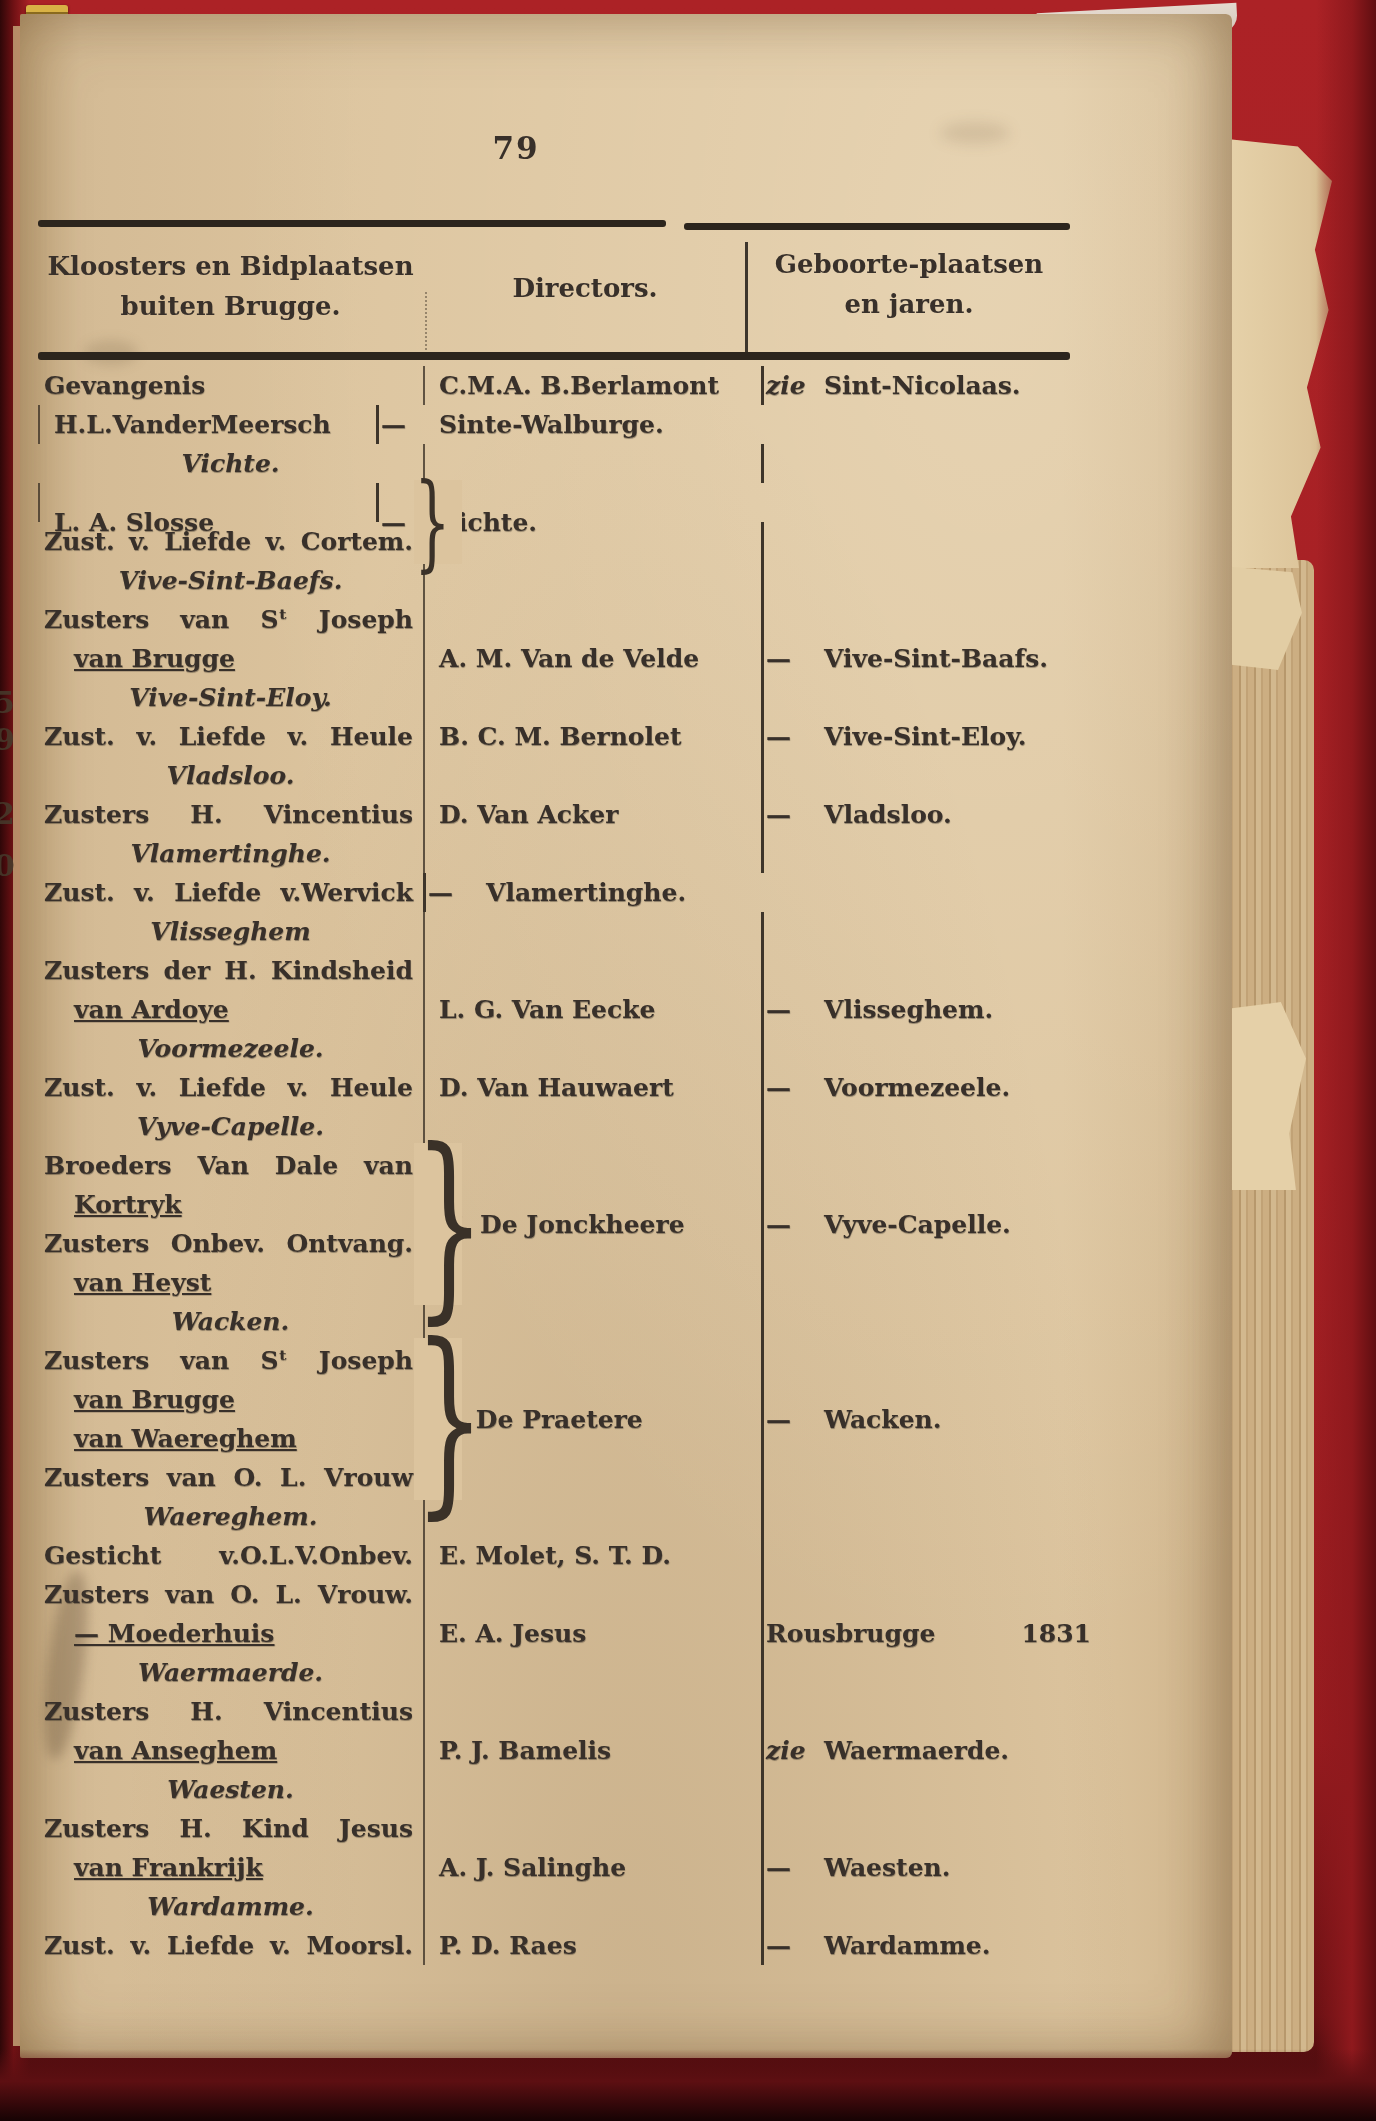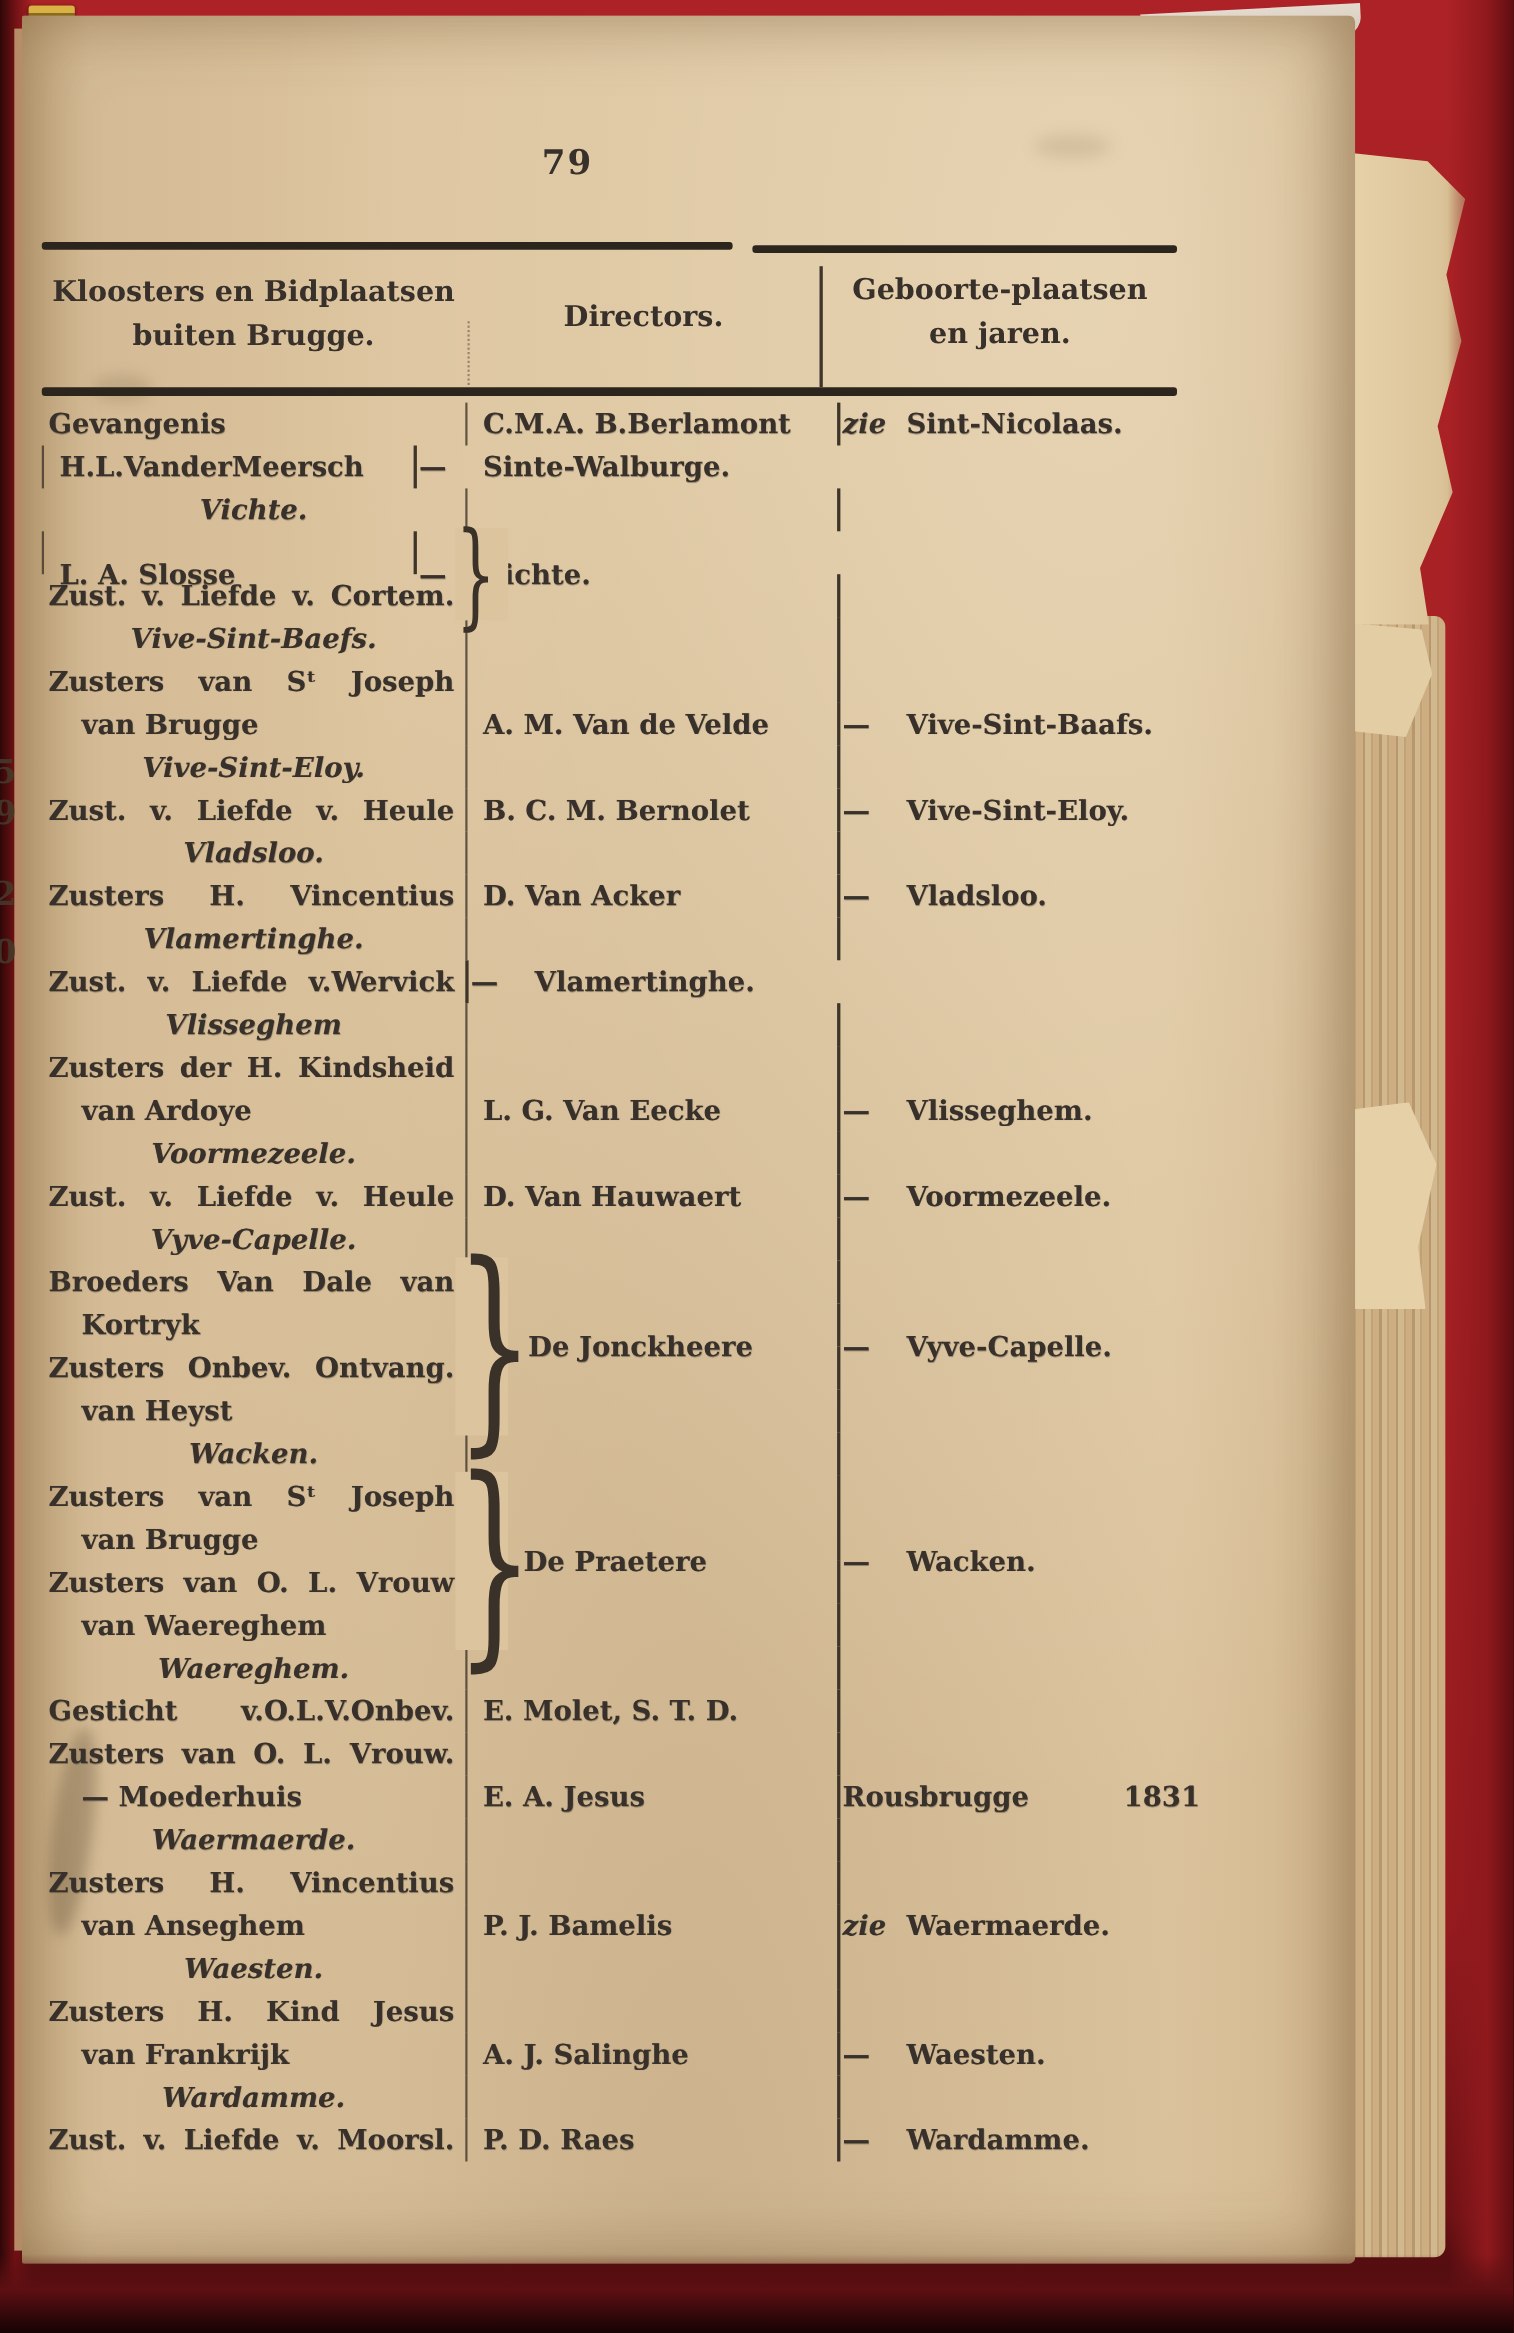--- a/index.html
+++ b/index.html
@@ -58,21 +58,21 @@
   .h1{position:absolute;left:0;top:6px;width:385px;text-align:center;line-height:40px;}
   .h2{position:absolute;left:387px;top:28px;width:320px;text-align:center;line-height:40px;}
   .h3{position:absolute;left:710px;top:4px;width:322px;text-align:center;line-height:40px;}
   .hd1{position:absolute;left:387px;bottom:2px;height:58px;border-left:2px dotted rgba(62,52,40,.45);}
   .hd2{position:absolute;left:707px;top:2px;height:110px;border-left:3px solid #3e362c;}
   .tbody{position:absolute;top:352px;left:0;width:1032px;}
   .row{display:flex;height:39px;line-height:39px;font-size:25px;font-weight:700;
        text-shadow:0.4px 0.5px 0.7px rgba(56,48,40,.45);}
   .c1{width:385px;flex:none;white-space:nowrap;}
   .c1.just{text-align:justify;text-align-last:justify;padding:0 10px 0 6px;width:369px;}
-  .c1.cont{padding-left:36px;width:349px;}
+  .c1.cont{padding-left:36px;width:349px;text-decoration:underline;}
   .c1.sect{font-style:italic;text-align:center;}
   .c1.plain{padding-left:6px;width:379px;}
   .c2{width:322px;flex:none;border-left:2px solid rgba(64,54,41,.8);padding-left:14px;white-space:nowrap;}
   .c2 span{display:inline-block;}
   .c2.midrow span{transform:translateY(20px);}
   .c3{width:325px;flex:none;border-left:3px solid #3e352a;padding-left:2px;}
   .c3in{display:flex;width:100%;}
   .c3.midrow .c3in{transform:translateY(20px);}
   .pre{width:58px;flex:none;}
   .pre.it{font-style:italic;}
@@ -388,31 +388,31 @@
     <div class="c1 cont">van Brugge</div>
     <div class="c2 midrow"><span>C. De Praetere</span></div>
     <div class="c3 midrow">
       <div class="c3in">
         <span class="pre">—</span>
         <span class="name">Wacken.</span>
       </div>
     </div>
   </div>
           <div class="row">
+    <div class="c1 cont">van Waereghem</div>
+    <div class="c2"><span></span></div>
+    <div class="c3">
+      <div class="c3in">
+        <span class="pre"></span>
+        <span class="name"></span>
+      </div>
+    </div>
+  </div>
+          <div class="row">
     <div class="c1 just">Zusters van O. L. Vrouw</div>
-    <div class="c2"><span></span></div>
-    <div class="c3">
-      <div class="c3in">
-        <span class="pre"></span>
-        <span class="name"></span>
-      </div>
-    </div>
-  </div>
-          <div class="row">
-    <div class="c1 cont">van Waereghem</div>
     <div class="c2"><span></span></div>
     <div class="c3">
       <div class="c3in">
         <span class="pre"></span>
         <span class="name"></span>
       </div>
     </div>
   </div>
           <div class="row">
     <div class="c1 sect">Waereghem.</div>

